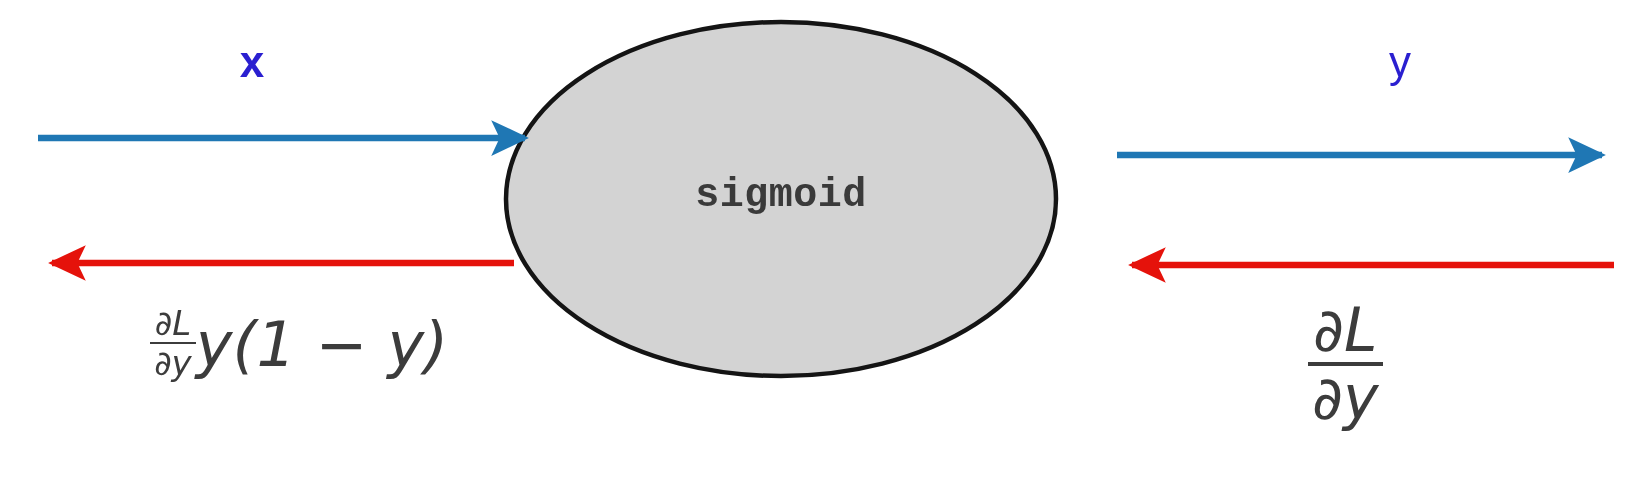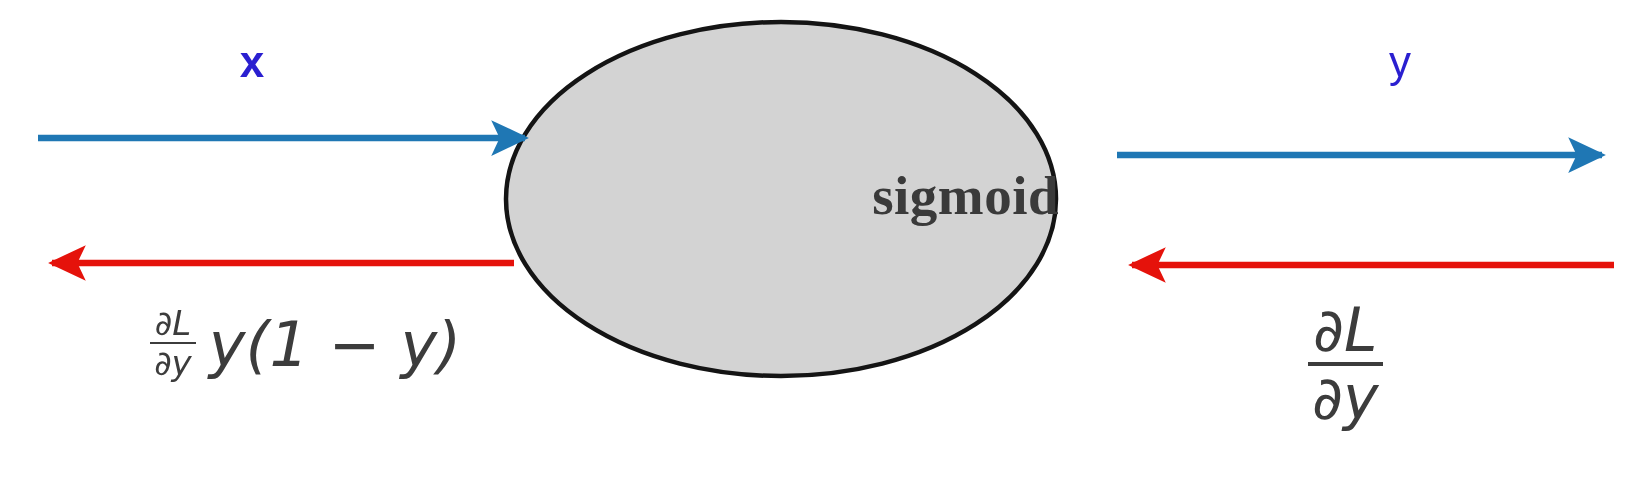--- a/index.html
+++ b/index.html
@@ -23,24 +23,24 @@
     width: 1640px;
     height: 490px;
   }
 
   
   .node-label {
     position: absolute;
     left: 503px;
     top: 168px;
     width: 556px;
-    text-align: right;
-    font-family: Liberation Serif, serif;
+    text-align: center;
+    font-family: Liberation Mono, monospace;
     font-weight: bold;
-    font-size: 55px;
+    font-size: 40px;
     line-height: 56px;
     color: #3a3a3a;
     letter-spacing: 0.5px;
     white-space: nowrap;
   }
 
   
   .signal-label {
     position: absolute;
     font-family: "Liberation Sans", sans-serif;
@@ -100,21 +100,20 @@
     top: 306px;
   }
   #math-left .frac {
     font-size: 34px;
   }
   #math-left .frac .bar {
     height: 2.5px;
   }
   #math-left .tail {
     font-size: 62px;
-    margin-left: 13px;
     letter-spacing: 0px;
     line-height: 62px;
     position: relative;
     top: 2px;
   }
 
   
   #math-right {
     left: 1308px;
     top: 300px;

